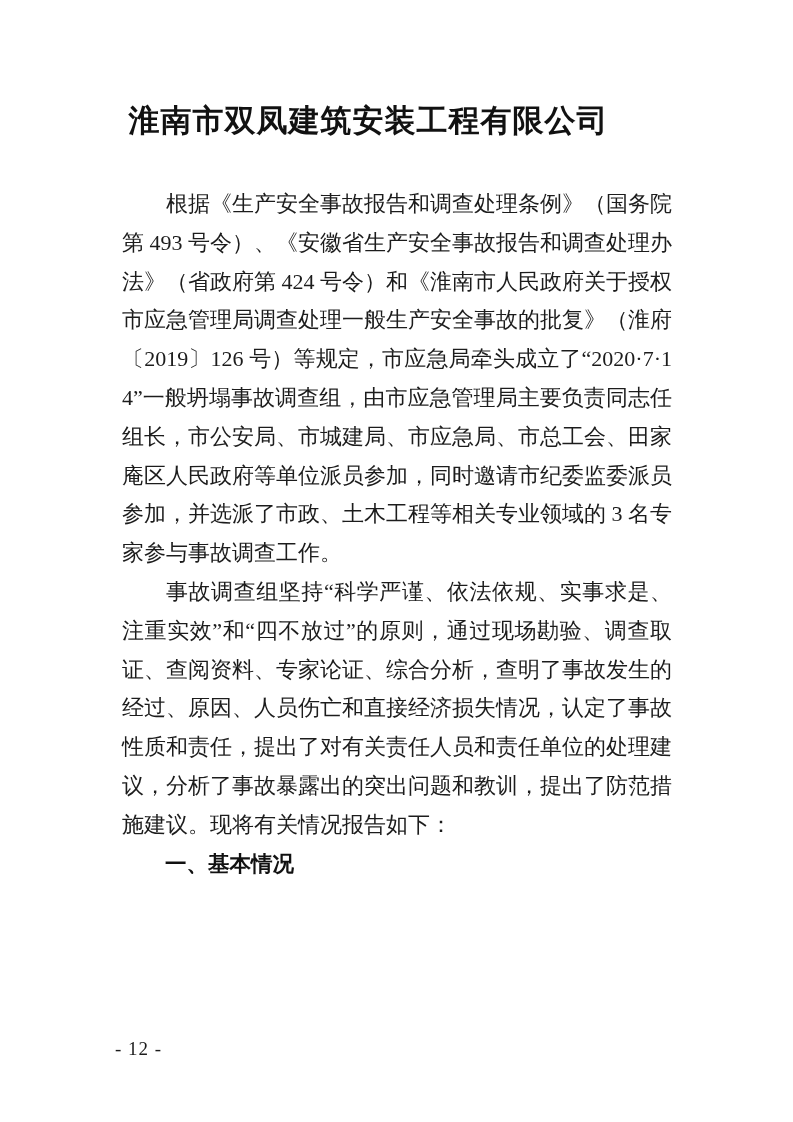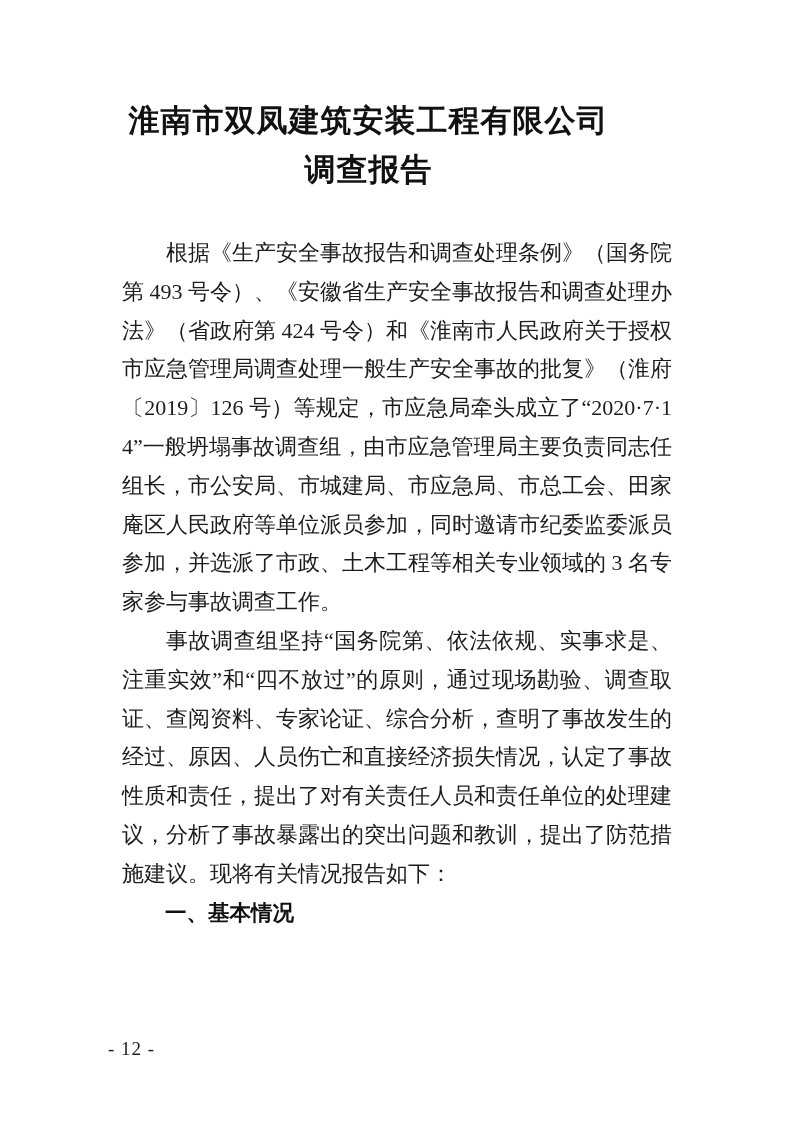--- a/index.html
+++ b/index.html
@@ -47,39 +47,38 @@
     margin: 0;
     text-indent: 2em;
     font-family: "Liberation Sans", "DejaVu Sans", sans-serif;
     font-weight: bold;
     font-size: 21.5px;
     line-height: 38.8px;
     color: #111111;
   }
   .page-number {
     position: absolute;
-    left: 108px;
+    left: 115px;
     top: 1038px;
     font-size: 19px;
     line-height: 22px;
     color: #1c1c1c;
     letter-spacing: 1px;
   }
 </style>
 </head>
 <body>
 
 <div class="page">
 
   <h1 class="doc-title">
     <span class="title-line">淮南市双凤建筑安装工程有限公司</span>
-    <span class="title-line">调查报告</span>
   </h1>
 
   <div class="doc-body">
     <p class="body-para">根据《生产安全事故报告和调查处理条例》（国务院第 493 号令）、《安徽省生产安全事故报告和调查处理办法》（省政府第 424 号令）和《淮南市人民政府关于授权市应急管理局调查处理一般生产安全事故的批复》（淮府〔2019〕126 号）等规定，市应急局牵头成立了“2020·7·14”一般坍塌事故调查组，由市应急管理局主要负责同志任组长，市公安局、市城建局、市应急局、市总工会、田家庵区人民政府等单位派员参加，同时邀请市纪委监委派员参加，并选派了市政、土木工程等相关专业领域的 3 名专家参与事故调查工作。</p>
-    <p class="body-para">事故调查组坚持“国务院第、依法依规、实事求是、注重实效”和“四不放过”的原则，通过现场勘验、调查取证、查阅资料、专家论证、综合分析，查明了事故发生的经过、原因、人员伤亡和直接经济损失情况，认定了事故性质和责任，提出了对有关责任人员和责任单位的处理建议，分析了事故暴露出的突出问题和教训，提出了防范措施建议。现将有关情况报告如下：</p>
+    <p class="body-para">事故调查组坚持“科学严谨、依法依规、实事求是、注重实效”和“四不放过”的原则，通过现场勘验、调查取证、查阅资料、专家论证、综合分析，查明了事故发生的经过、原因、人员伤亡和直接经济损失情况，认定了事故性质和责任，提出了对有关责任人员和责任单位的处理建议，分析了事故暴露出的突出问题和教训，提出了防范措施建议。现将有关情况报告如下：</p>
     <p class="section-heading">一、基本情况</p>
   </div>
 
   <div class="page-number">- 12 -</div>
 
 </div>
 
 </body></html>

